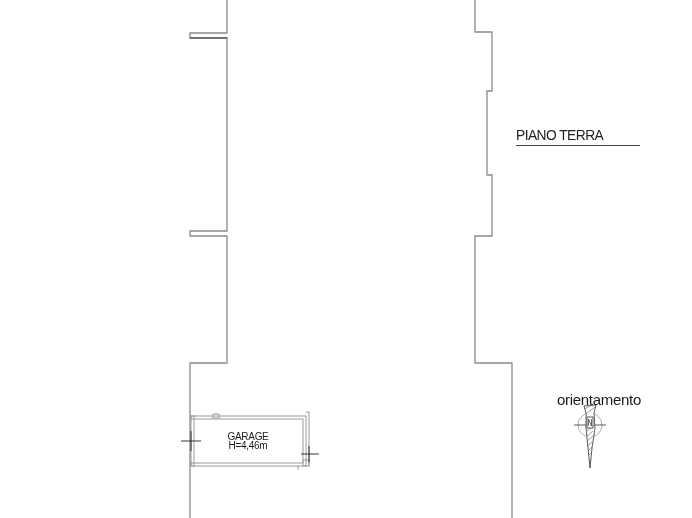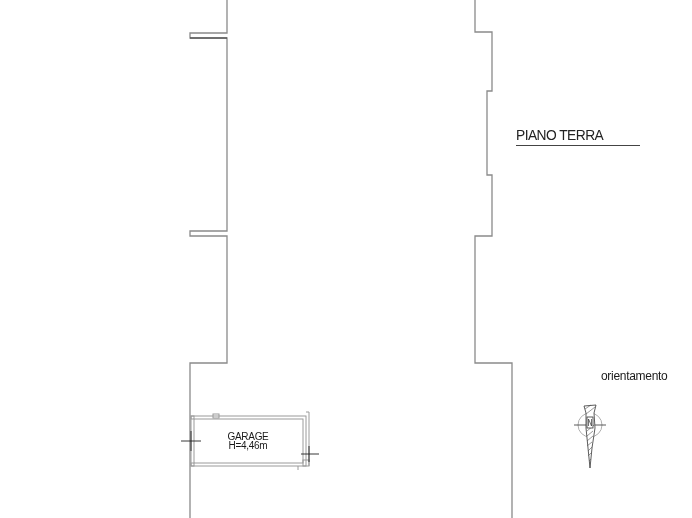--- a/index.html
+++ b/index.html
@@ -51,24 +51,23 @@
       left: 227px;
       top: 432px;
       width: 42px;
       text-align: center;
       font-size: 10px;
       line-height: 9px;
       letter-spacing: -0.3px;
     }
     #orient-label {
       left: 557px;
-      top: 369px;
-      font-size: 12px;
+      top: 391px;
+      font-size: 15px;
       letter-spacing: -0.3px;
-      margin-left: 44px;
     }
   </style>
 </head>
 <body>
 
 <svg id="plan" viewBox="0 0 692 518" xmlns="http://www.w3.org/2000/svg">
 
   <g>
     <path class="wall" d="M227,0 L227,33 L190,33 L190,38 L227,38 L227,231 L190,231 L190,236 L227,236 L227,363 L190,363 L190,518"></path>
     <line class="wall-dark" x1="190" y1="38" x2="227" y2="38"></line>

